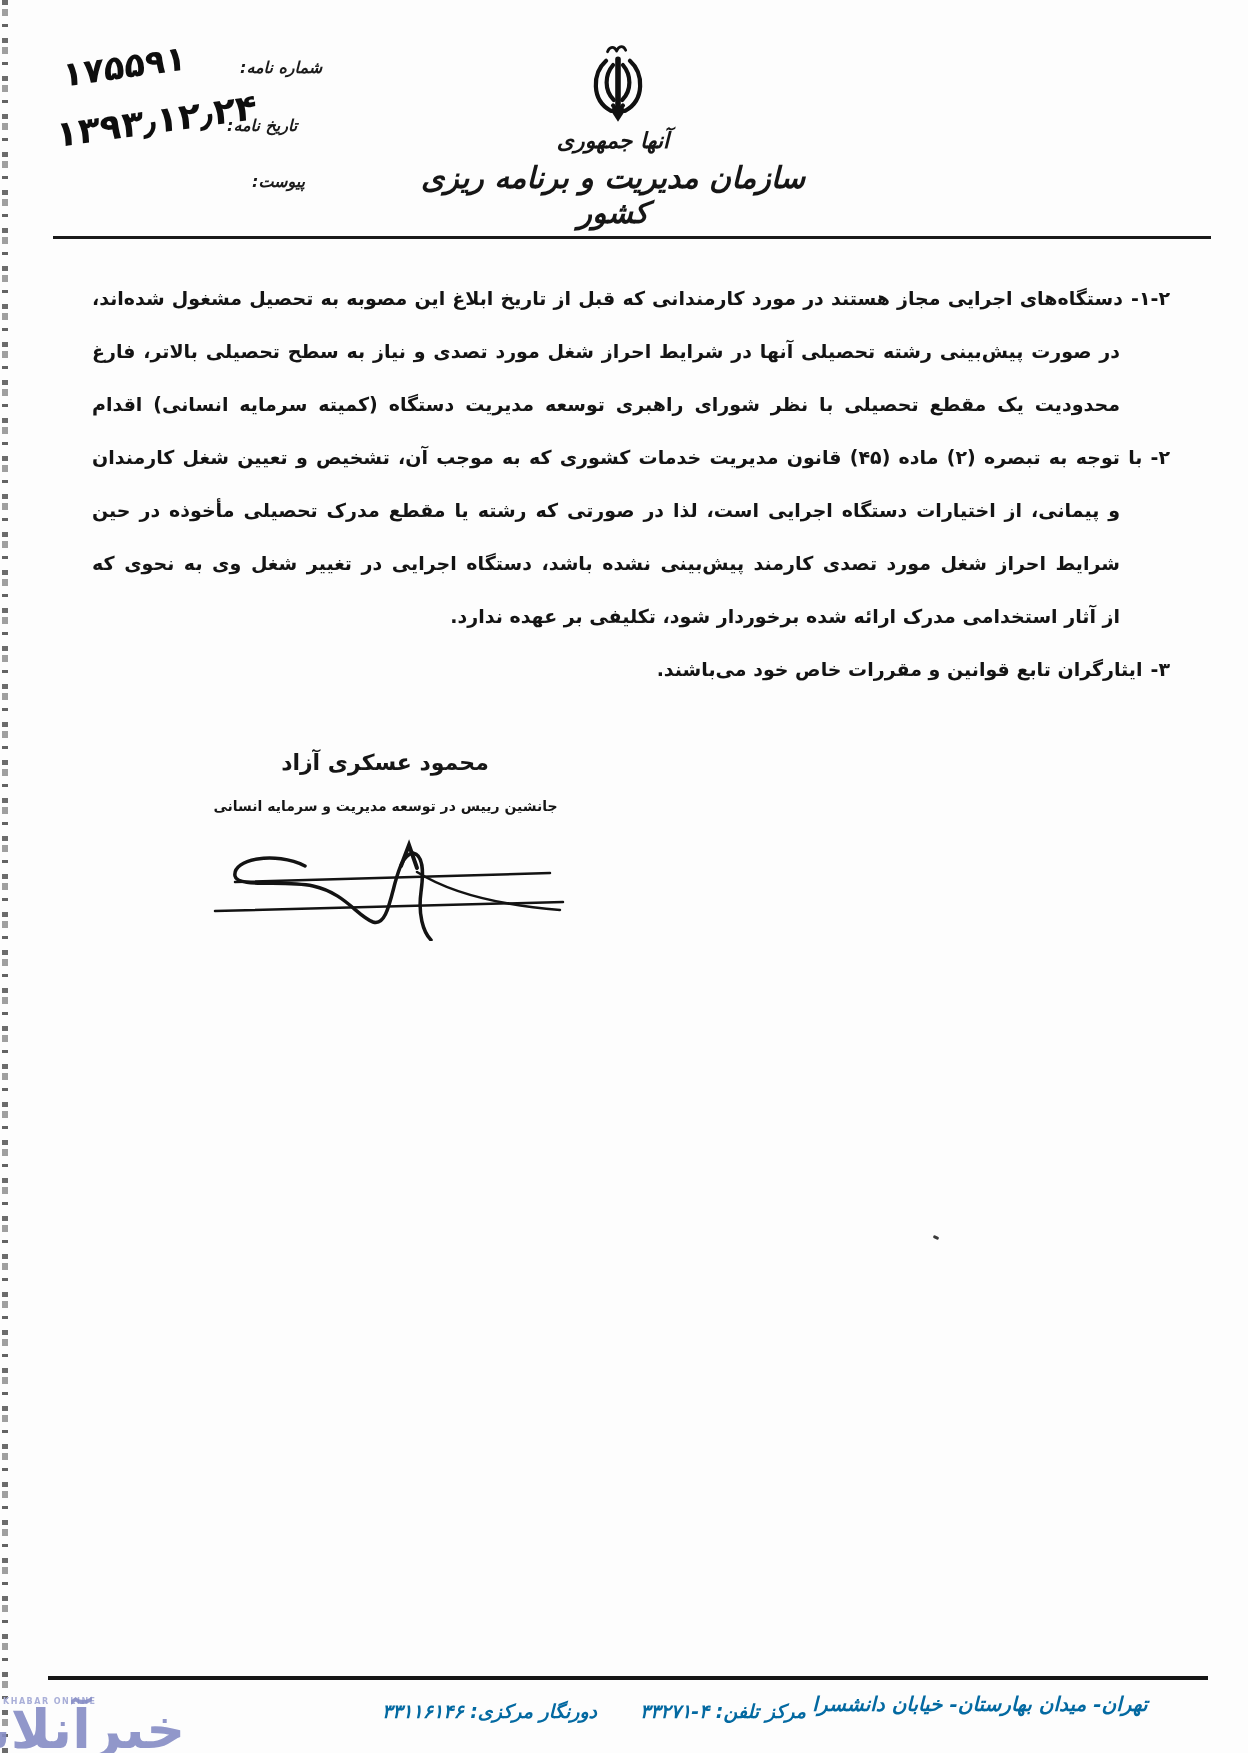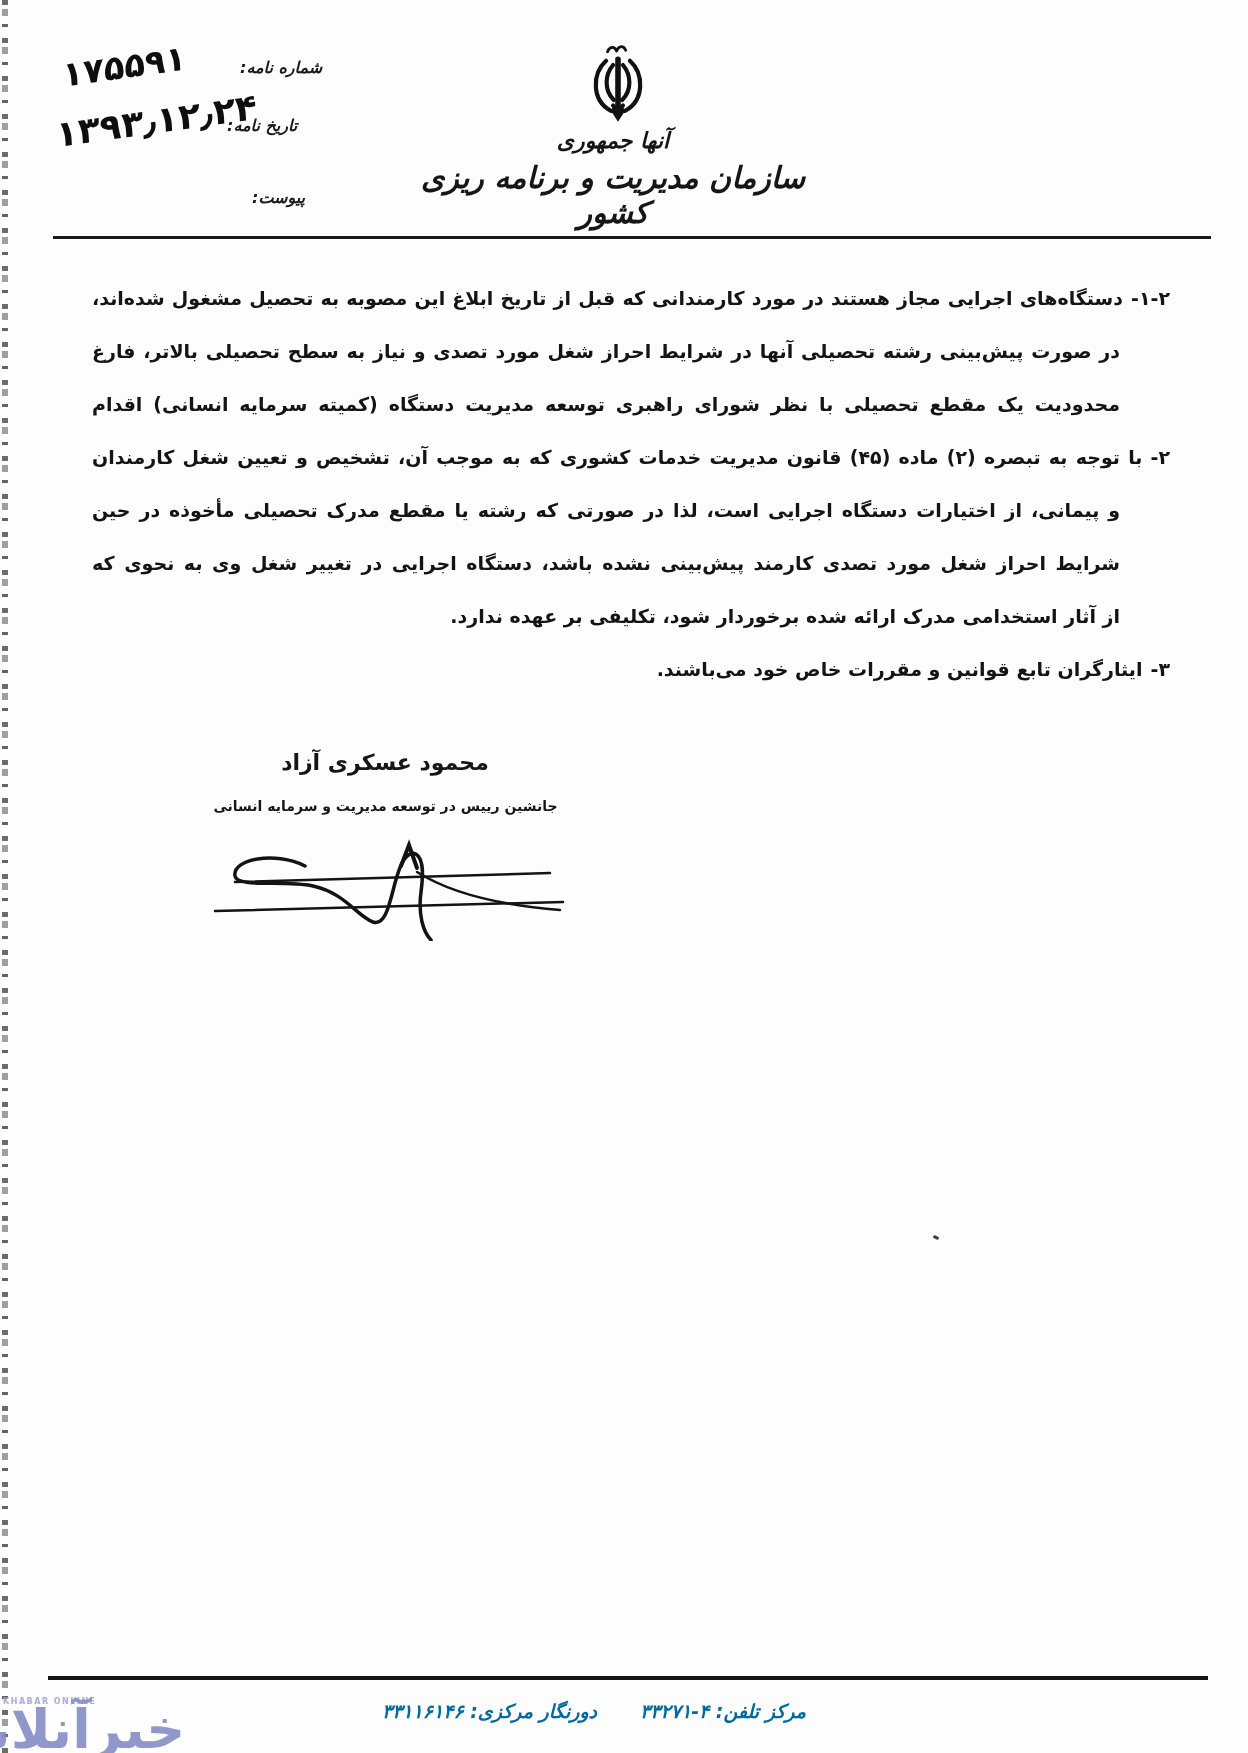--- a/index.html
+++ b/index.html
@@ -87,21 +87,21 @@
 <div class="page">
 
   <div class="edge-strip"></div>
 
   <div class="meta-label" style="left:240px;top:58px;">شماره نامه:</div>
   <div class="meta-hand" style="left:62px;top:46px;">۱۷۵۵۹۱</div>
 
   <div class="meta-label" style="left:227px;top:116px;">تاریخ نامه:</div>
   <div class="meta-hand" style="left:55px;top:100px;font-size:36px;">۱۳۹۳٫۱۲٫۲۴</div>
 
-  <div class="meta-label" style="left:252px;top:188px;">پیوست:</div>
+  <div class="meta-label" style="left:252px;top:172px;">پیوست:</div>
 
   <div class="emblem">
     <svg width="70" height="84" viewBox="0 0 100 120" xmlns="http://www.w3.org/2000/svg">
       <g stroke="#111" fill="none" stroke-linecap="round">
         <path d="M35 11 C38 3 45 3 48 10 M48 10 C51 2 58 2 61 9" stroke-width="4"></path>
         <path d="M50 22 L50 86" stroke-width="8"></path>
         <path d="M43 30 C31 44 30 66 44 80" stroke-width="6"></path>
         <path d="M57 30 C69 44 70 66 56 80" stroke-width="6"></path>
         <path d="M33 24 C13 42 12 80 39 95 C44 97 47 92 43 88" stroke-width="6"></path>
         <path d="M67 24 C87 42 88 80 61 95 C56 97 53 92 57 88" stroke-width="6"></path>
@@ -152,19 +152,20 @@
         <path d="M100 30 C70 15 27 23 30 40 C32 52 78 44 108 50 C140 57 152 80 168 86 C180 90 184 70 190 47 C194 33 198 19 208 17 C218 19 219 34 216 56 C213 78 218 96 226 104" stroke-width="3.5"></path>
         <path d="M196 30 L204 9 L212 32" stroke-width="4"></path>
         <path d="M212 36 C250 60 305 70 355 74" stroke-width="2.5"></path>
       </g>
     </svg>
   </div>
 
   <div class="ink-speck"></div>
 
   <div class="footer-rule"></div>
+  <div class="footer-item footer-address">تهران- میدان بهارستان- خیابان دانشسرا</div>
   <div class="footer-item footer-phone">مرکز تلفن: ۴-۳۳۲۷۱</div>
   <div class="footer-item footer-fax">دورنگار مرکزی: ۳۳۱۱۶۱۴۶</div>
 
   <div class="wm-latin">KHABAR ONLINE</div>
   <div class="wm-logo">خبرآنلاین</div>
 
 </div>
 
 </body></html>

